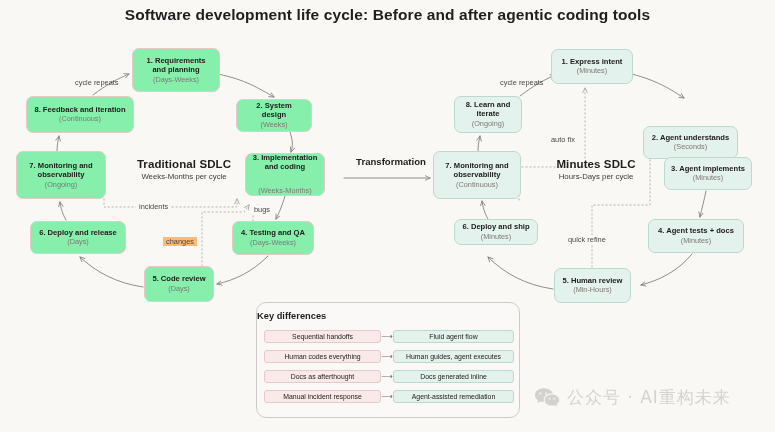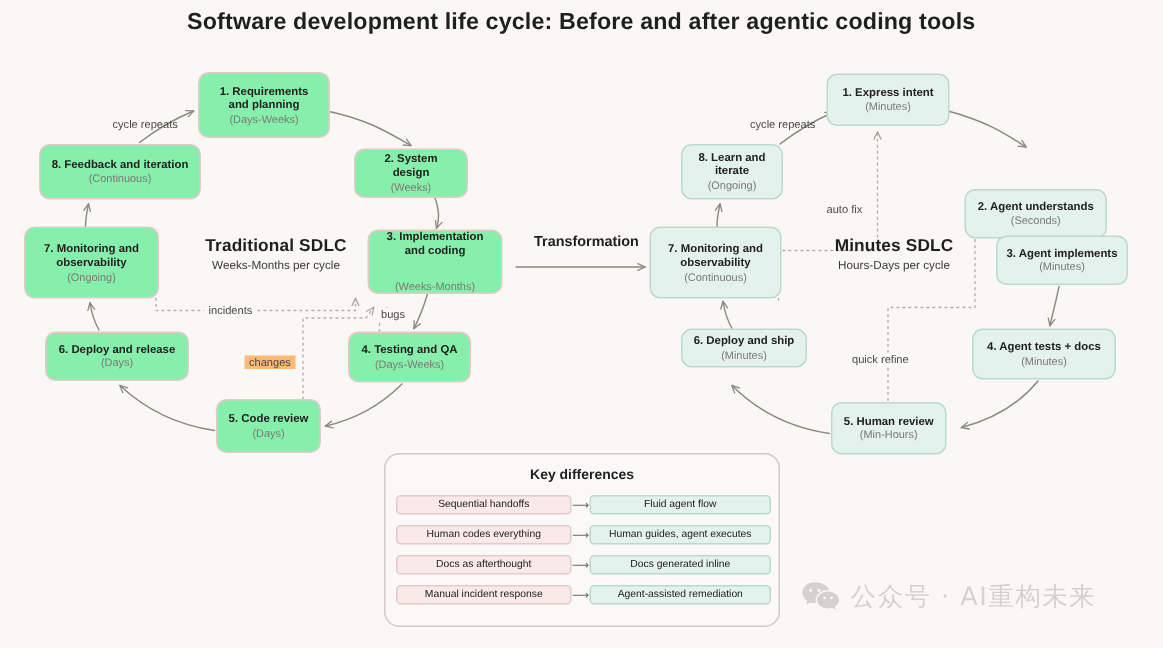--- a/index.html
+++ b/index.html
@@ -56,21 +56,21 @@
   
   .keybox{
     position:absolute;left:256px;top:302px;width:264px;height:116px;
     box-sizing:border-box;
     background:#fbf9f7;
     border:1px solid #cfcbc6;
     border-radius:10px;
   }
   .keybox h3{
     margin:0;padding-top:8px;
-    text-align:center;font-size:9.3px;font-weight:700;color:#1f1f1f;
+    font-size:9.3px;font-weight:700;color:#1f1f1f;
   }
   .krow{
     position:absolute;left:7px;width:250px;height:13px;
     display:flex;align-items:center;
   }
   .chip{
     box-sizing:border-box;
     height:13px;border-radius:3px;
     display:flex;align-items:center;justify-content:center;
     font-size:6.9px;color:#23201f;
@@ -147,21 +147,21 @@
   </svg>
 
   <div class="node pink" style="left:132px;top:48px;width:88px;height:44px;">
     <div class="lbl">1. Requirements and planning</div>
     <div class="sub">(Days-Weeks)</div>
   </div>
   <div class="node pink" style="left:236px;top:99px;width:76px;height:33px;">
     <div class="lbl">2. System design</div>
     <div class="sub">(Weeks)</div>
   </div>
-  <div class="node pink" style="left:245px;top:153px;width:90px;height:43px;gap:14px;">
+  <div class="node pink" style="left:245px;top:153px;width:80px;height:43px;gap:14px;">
     <div class="lbl">3. Implementation and coding</div>
     <div class="sub">(Weeks-Months)</div>
   </div>
   <div class="node pink" style="left:232px;top:221px;width:82px;height:34px;">
     <div class="lbl">4. Testing and QA</div>
     <div class="sub">(Days-Weeks)</div>
   </div>
   <div class="node pink" style="left:144px;top:266px;width:70px;height:36px;">
     <div class="lbl">5. Code review</div>
     <div class="sub">(Days)</div>

